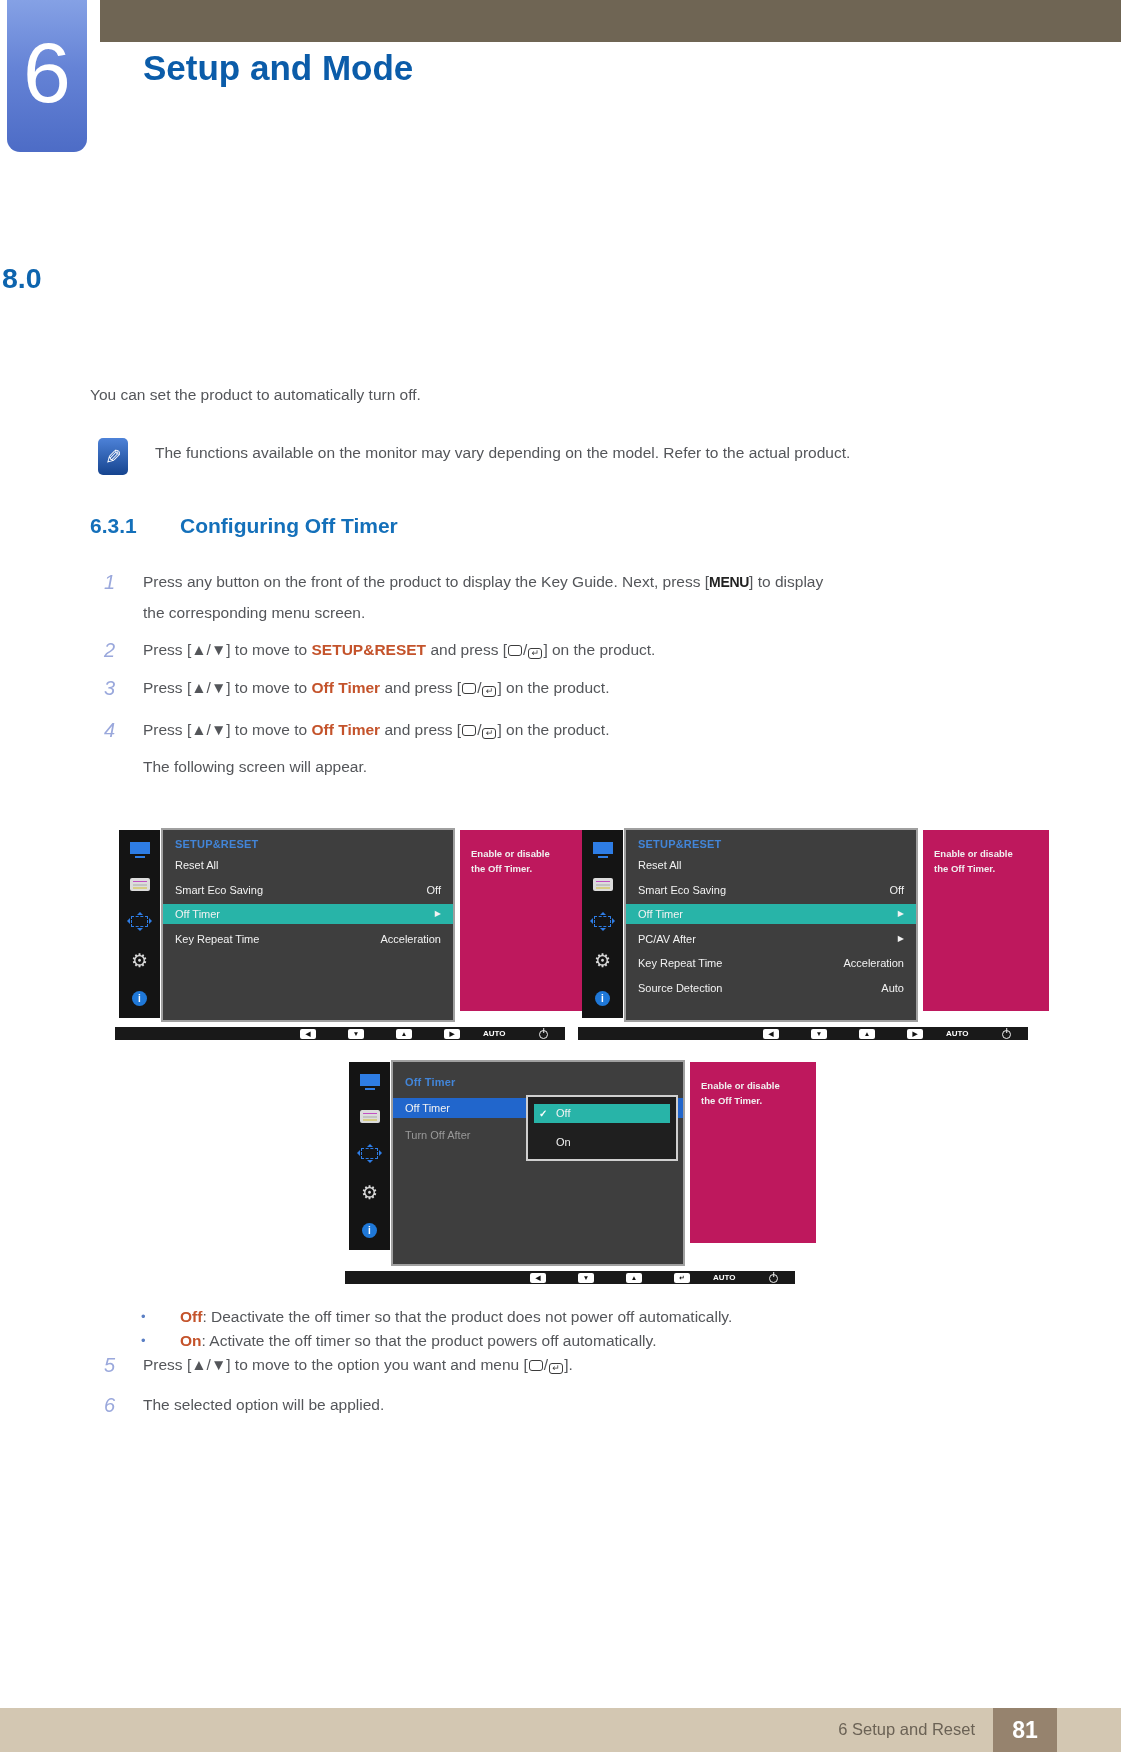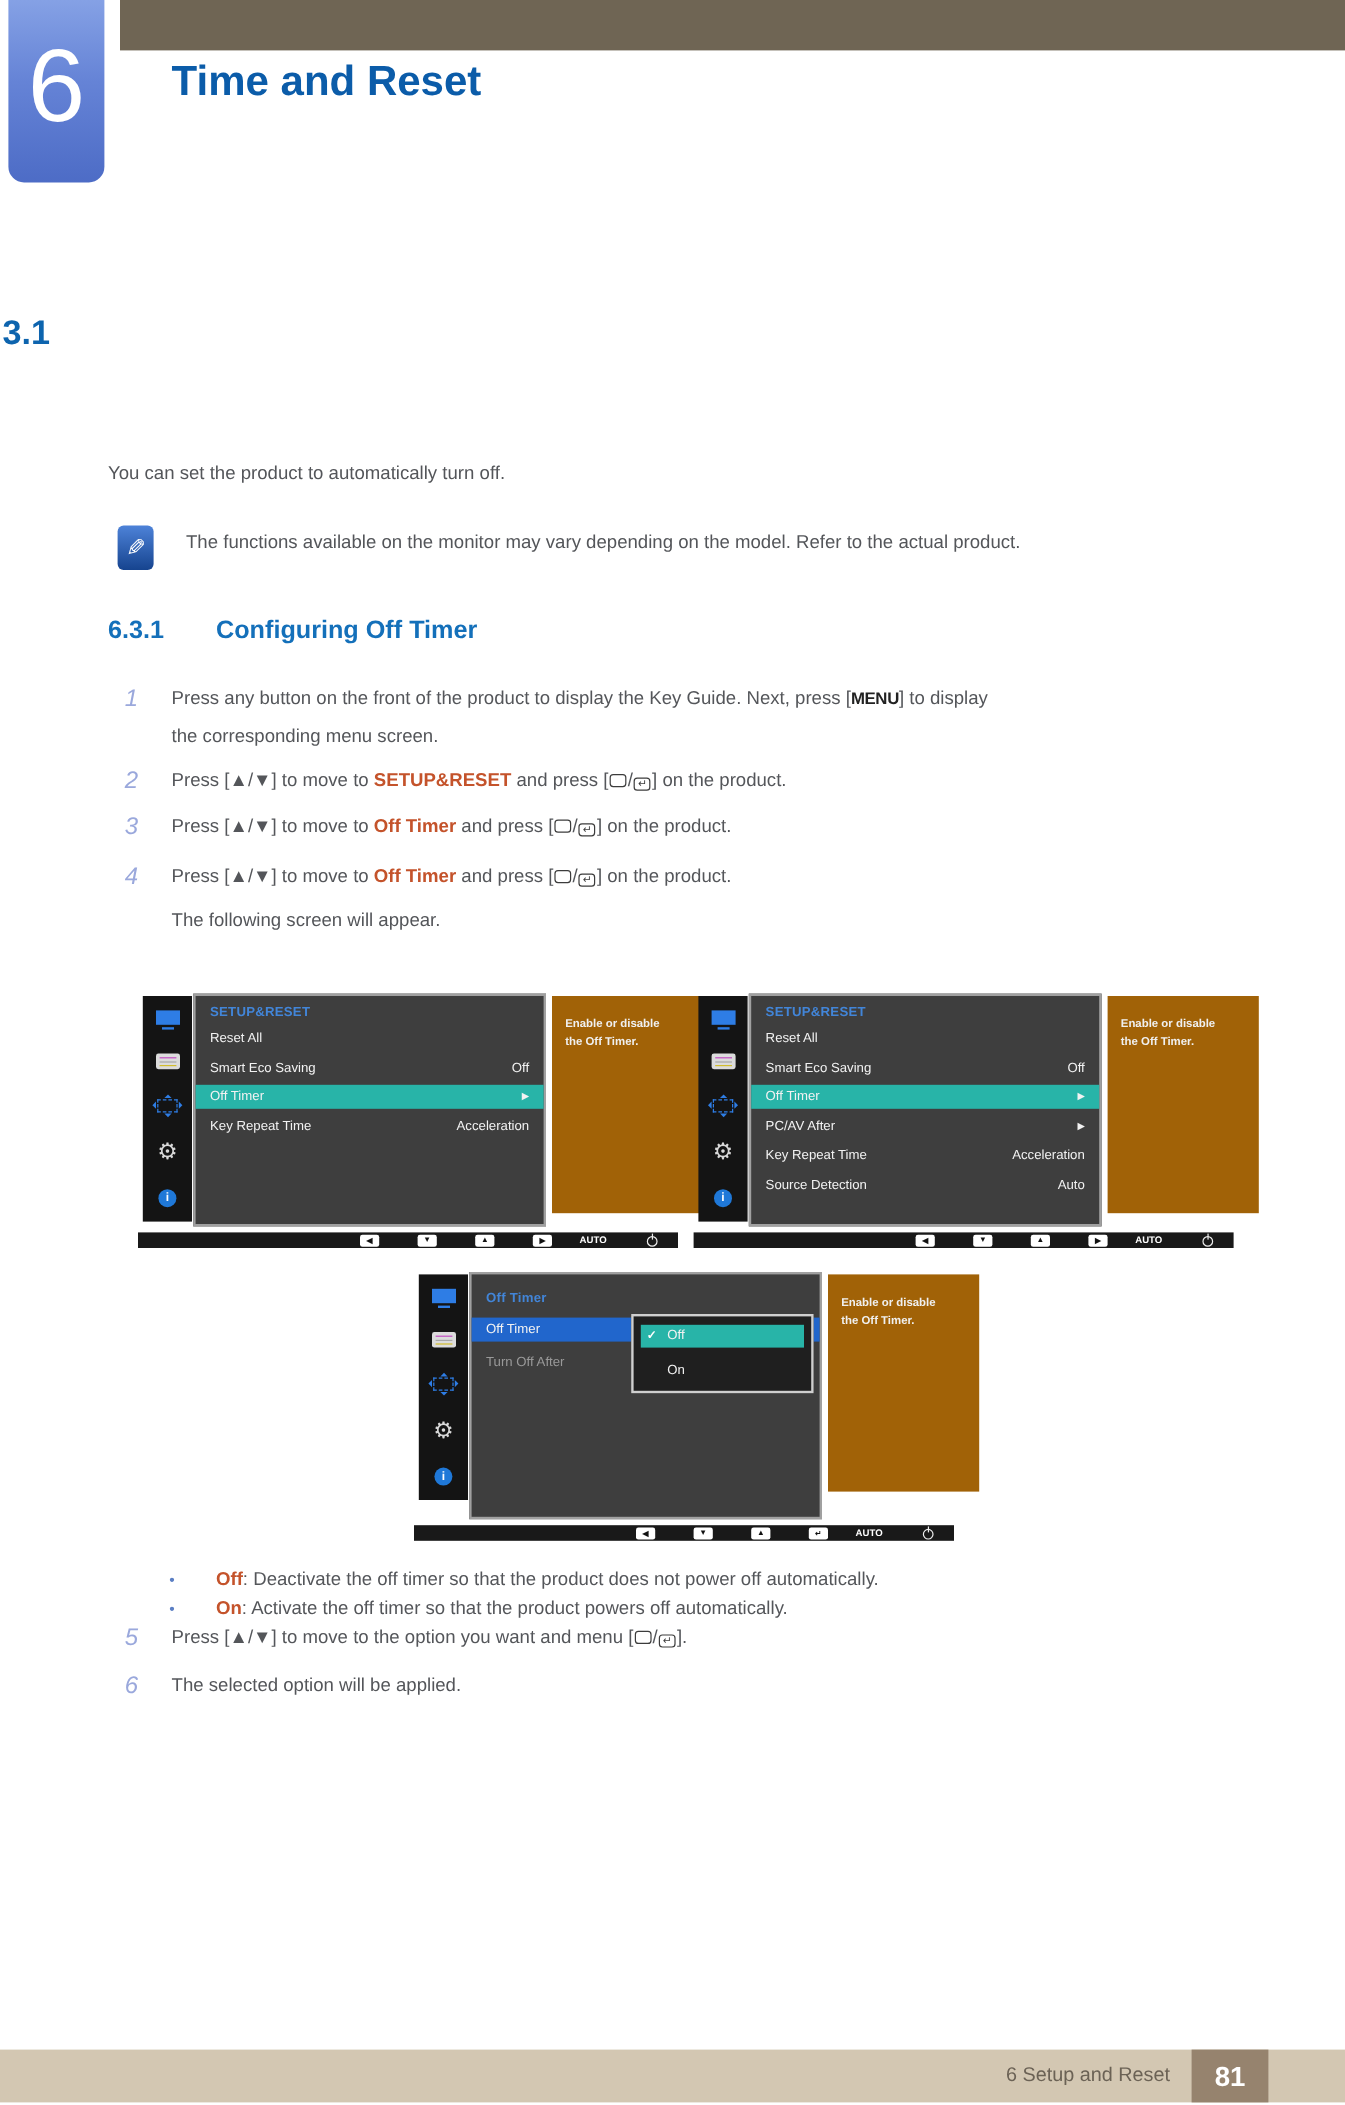--- a/index.html
+++ b/index.html
@@ -59,21 +59,21 @@
   .osd-menu { position:absolute; left:46px; top:0; width:294px; height:100%; background:#3e3e3e; border:2px solid #a0a0a0; }
   .osd-title { position:absolute; left:12px; top:8px; font-size:11px; font-weight:bold; color:#4285d8; letter-spacing:0.2px; }
   .osd.tall .osd-title { top:14px; }
   .menu-row { position:absolute; left:0; right:0; height:20px; line-height:20px; font-size:11px; color:#f2f2f2; }
   .menu-row .lbl { position:absolute; left:12px; }
   .menu-row .val { position:absolute; right:12px; }
   .menu-row .val.arrow { font-size:8px; }
   .menu-row.hl-teal { background:#28b4a8; }
   .menu-row.hl-blue { background:#2166cc; }
   .menu-row.disabled { color:#999; }
-  .osd-info { position:absolute; left:345px; top:2px; width:126px; height:181px; background:#a16207; }
+  .osd-info { position:absolute; left:345px; top:2px; width:126px; height:181px; background:#be185d; }
   .osd-info span { display:block; width:84px; margin:16px 0 0 11px; font-size:9.5px; font-weight:600; line-height:1.6; color:#f0f0f0; }
   .osd-navbar { position:relative; margin-top:5px; height:13px; background:#191919; }
   .nav-btn { position:absolute; top:1.5px; width:16px; height:10px; background:#fff; border-radius:2px;
     display:flex; align-items:center; justify-content:center; font-size:6.5px; color:#111; font-weight:bold; }
   .nav-auto { position:absolute; top:2px; left:368px; font-size:8px; font-weight:bold; color:#fff; }
   .nav-power { position:absolute; top:2.5px; left:424px; width:9px; height:9px; border:1.4px solid #eee; border-radius:50%; }
   .nav-power::before { content:""; position:absolute; left:50%; top:-3px; transform:translateX(-50%); width:1.6px; height:5px; background:#eee; }
 
   
   .osd-popup { position:absolute; left:133px; top:33px; width:152px; height:66px; background:#1f1f1f; border:2px solid #cfcfcf; }
@@ -107,24 +107,24 @@
     display:flex; align-items:center; justify-content:center; }
   .footer-page { color:#fff; font-size:23px; font-weight:bold; }
 </style>
 </head>
 <body>
 
 <div class="topbar"></div>
 <div class="chapter-box">
   <span class="num">6</span>
 </div>
-<div class="chapter-title">Time and Reset</div>
+<div class="chapter-title">Setup and Mode</div>
 
 <div class="sec-head">
-  <div class="sec-num">3.1</div>
+  <div class="sec-num">8.0</div>
 </div>
 
 <div class="intro">You can set the product to automatically turn off.</div>
 
 <div class="note-icon">
   <span class="pen">✎</span>
 </div>
 <div class="note-text">The functions available on the monitor may vary depending on the model. Refer to the actual product.</div>
 
 <div class="subsec-head">

